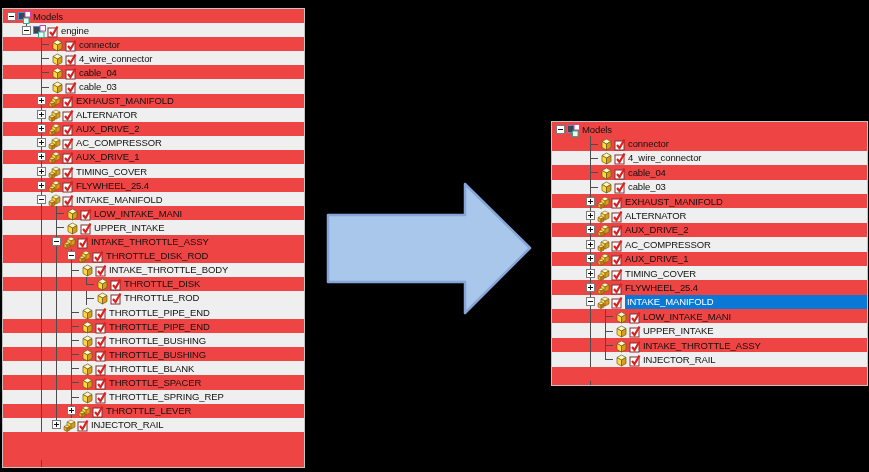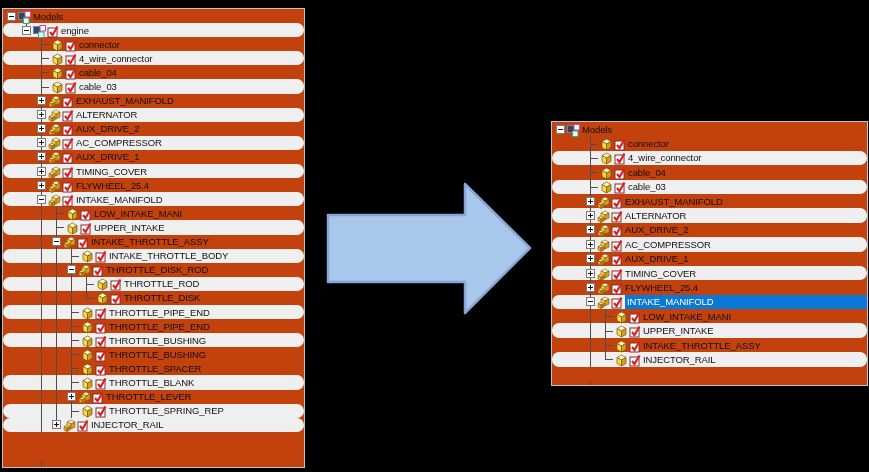--- a/index.html
+++ b/index.html
@@ -1,24 +1,24 @@
 <!DOCTYPE html>
 <html><head>
 <meta charset="utf-8">
 <style>
   html,body{margin:0;padding:0;background:#000;}
   body{position:relative;width:869px;height:472px;overflow:hidden;
        font-family:"Liberation Sans", sans-serif;}
-  .panel{position:absolute;background:#c2410c;border:1px solid #c4c4c4;overflow:hidden;}
+  .panel{position:absolute;background:#ef4444;border:1px solid #c4c4c4;overflow:hidden;}
   #left-panel{left:2px;top:8px;width:301px;height:458px;}
   #right-panel{left:551px;top:121px;width:315px;height:263px;}
   .row{position:relative;display:flex;align-items:center;width:100%;}
   #left-panel .row{height:14.1px;}
   #right-panel .row{height:14.4px;}
-  .row.alt{background:var(--stripe,#efefef);border-radius:7px;}
+  .row.alt{background:var(--stripe,#efefef);}
   .gv{position:absolute;top:0;bottom:0;width:1px;background:#4d4d4d;}
   .gv.half{bottom:50%;}
   .gh{position:absolute;top:50%;height:1px;width:8px;background:#4d4d4d;}
   .exp{position:relative;flex:0 0 9px;height:9px;background:#fff;
        border:1px solid #7a7a7a;box-sizing:border-box;z-index:2;}
   .exp .mh{position:absolute;left:1px;top:3px;width:5px;height:1px;background:#111;}
   .exp .mv{position:absolute;left:3px;top:1px;width:1px;height:5px;background:#111;}
   .ico{flex:0 0 13px;height:13px;margin-left:2px;z-index:2;}
   .cbx{flex:0 0 12px;height:13px;margin-left:1px;z-index:2;}
   .lbl{margin-left:2px;font-size:9.5px;line-height:11px;color:#111;
@@ -332,20 +332,42 @@
     <path d="M1,7.5 L4,6 L7,7.5 L4,9 Z" fill="#ffe08a" stroke="#7a5a10" stroke-width="0.6"></path>
     <path d="M1,7.5 L4,9 L4,12.5 L1,11 Z" fill="#f2a62c" stroke="#7a5a10" stroke-width="0.6"></path>
     <path d="M4,9 L7,7.5 L7,11 L4,12.5 Z" fill="#c87c16" stroke="#7a5a10" stroke-width="0.6"></path>
    </svg></span>
       <span class="cbx"><svg width="12" height="13" viewBox="0 0 12 13">
     <rect x="1" y="3" width="9" height="9" fill="#ffffff" stroke="#7d3030" stroke-width="1"></rect>
     <path d="M3,7 L5.5,10 L10.5,1.5" fill="none" stroke="#dd2020" stroke-width="2.2"></path>
    </svg></span>
       <span class="lbl">INTAKE_THROTTLE_ASSY</span>
     </div>
+    <div class="row">
+      <i class="gv" style="left: 38px;"></i>
+      <i class="gv" style="left: 53px;"></i>
+      <i class="gv" style="left: 68px;"></i>
+      <span style="flex: 0 0 64px;"></span>
+      <span class="exp">
+        <span class="mh"></span>
+      </span>
+      <span class="ico"><svg width="13" height="13" viewBox="0 0 13 13">
+    <path d="M4,3 L8,1 L12,3 L8,5 Z" fill="#fdf6c8" stroke="#7a5a10" stroke-width="0.6"></path>
+    <path d="M4,3 L8,5 L8,10 L4,8 Z" fill="#ffd93e" stroke="#7a5a10" stroke-width="0.6"></path>
+    <path d="M8,5 L12,3 L12,8 L8,10 Z" fill="#d89c1e" stroke="#7a5a10" stroke-width="0.6"></path>
+    <path d="M1,7.5 L4,6 L7,7.5 L4,9 Z" fill="#ffe08a" stroke="#7a5a10" stroke-width="0.6"></path>
+    <path d="M1,7.5 L4,9 L4,12.5 L1,11 Z" fill="#f2a62c" stroke="#7a5a10" stroke-width="0.6"></path>
+    <path d="M4,9 L7,7.5 L7,11 L4,12.5 Z" fill="#c87c16" stroke="#7a5a10" stroke-width="0.6"></path>
+   </svg></span>
+      <span class="cbx"><svg width="12" height="13" viewBox="0 0 12 13">
+    <rect x="1" y="3" width="9" height="9" fill="#ffffff" stroke="#7d3030" stroke-width="1"></rect>
+    <path d="M3,7 L5.5,10 L10.5,1.5" fill="none" stroke="#dd2020" stroke-width="2.2"></path>
+   </svg></span>
+      <span class="lbl">THROTTLE_DISK_ROD</span>
+    </div>
     <div class="row alt">
       <i class="gv" style="left: 38px;"></i>
       <i class="gv" style="left: 53px;"></i>
       <i class="gv" style="left: 68px;"></i>
       <i class="gh" style="left: 68px;"></i>
       <span style="flex: 0 0 76px;"></span>
       <span class="ico"><svg width="13" height="13" viewBox="0 0 13 13">
     <path d="M2,3.5 L6.5,1 L11,3.5 L6.5,6 Z" fill="#fdf6c8" stroke="#6b5a14" stroke-width="0.7"></path>
     <path d="M2,3.5 L6.5,6 L6.5,12 L2,9.5 Z" fill="#ffd93e" stroke="#6b5a14" stroke-width="0.7"></path>
     <path d="M6.5,6 L11,3.5 L11,9.5 L6.5,12 Z" fill="#d89c1e" stroke="#6b5a14" stroke-width="0.7"></path>
@@ -353,74 +375,52 @@
       <span class="cbx"><svg width="12" height="13" viewBox="0 0 12 13">
     <rect x="1" y="3" width="9" height="9" fill="#ffffff" stroke="#7d3030" stroke-width="1"></rect>
     <path d="M3,7 L5.5,10 L10.5,1.5" fill="none" stroke="#dd2020" stroke-width="2.2"></path>
    </svg></span>
       <span class="lbl">INTAKE_THROTTLE_BODY</span>
     </div>
     <div class="row">
       <i class="gv" style="left: 38px;"></i>
       <i class="gv" style="left: 53px;"></i>
       <i class="gv" style="left: 68px;"></i>
-      <span style="flex: 0 0 64px;"></span>
-      <span class="exp">
-        <span class="mh"></span>
-      </span>
-      <span class="ico"><svg width="13" height="13" viewBox="0 0 13 13">
-    <path d="M4,3 L8,1 L12,3 L8,5 Z" fill="#fdf6c8" stroke="#7a5a10" stroke-width="0.6"></path>
-    <path d="M4,3 L8,5 L8,10 L4,8 Z" fill="#ffd93e" stroke="#7a5a10" stroke-width="0.6"></path>
-    <path d="M8,5 L12,3 L12,8 L8,10 Z" fill="#d89c1e" stroke="#7a5a10" stroke-width="0.6"></path>
-    <path d="M1,7.5 L4,6 L7,7.5 L4,9 Z" fill="#ffe08a" stroke="#7a5a10" stroke-width="0.6"></path>
-    <path d="M1,7.5 L4,9 L4,12.5 L1,11 Z" fill="#f2a62c" stroke="#7a5a10" stroke-width="0.6"></path>
-    <path d="M4,9 L7,7.5 L7,11 L4,12.5 Z" fill="#c87c16" stroke="#7a5a10" stroke-width="0.6"></path>
-   </svg></span>
-      <span class="cbx"><svg width="12" height="13" viewBox="0 0 12 13">
-    <rect x="1" y="3" width="9" height="9" fill="#ffffff" stroke="#7d3030" stroke-width="1"></rect>
-    <path d="M3,7 L5.5,10 L10.5,1.5" fill="none" stroke="#dd2020" stroke-width="2.2"></path>
-   </svg></span>
-      <span class="lbl">THROTTLE_DISK_ROD</span>
+      <i class="gv half" style="left: 83px;"></i>
+      <i class="gh" style="left: 83px;"></i>
+      <span style="flex: 0 0 91px;"></span>
+      <span class="ico"><svg width="13" height="13" viewBox="0 0 13 13">
+    <path d="M2,3.5 L6.5,1 L11,3.5 L6.5,6 Z" fill="#fdf6c8" stroke="#6b5a14" stroke-width="0.7"></path>
+    <path d="M2,3.5 L6.5,6 L6.5,12 L2,9.5 Z" fill="#ffd93e" stroke="#6b5a14" stroke-width="0.7"></path>
+    <path d="M6.5,6 L11,3.5 L11,9.5 L6.5,12 Z" fill="#d89c1e" stroke="#6b5a14" stroke-width="0.7"></path>
+   </svg></span>
+      <span class="cbx"><svg width="12" height="13" viewBox="0 0 12 13">
+    <rect x="1" y="3" width="9" height="9" fill="#ffffff" stroke="#7d3030" stroke-width="1"></rect>
+    <path d="M3,7 L5.5,10 L10.5,1.5" fill="none" stroke="#dd2020" stroke-width="2.2"></path>
+   </svg></span>
+      <span class="lbl">THROTTLE_DISK</span>
     </div>
     <div class="row alt">
       <i class="gv" style="left: 38px;"></i>
       <i class="gv" style="left: 53px;"></i>
       <i class="gv" style="left: 68px;"></i>
       <i class="gv" style="left: 83px;"></i>
       <i class="gh" style="left: 83px;"></i>
       <span style="flex: 0 0 91px;"></span>
       <span class="ico"><svg width="13" height="13" viewBox="0 0 13 13">
     <path d="M2,3.5 L6.5,1 L11,3.5 L6.5,6 Z" fill="#fdf6c8" stroke="#6b5a14" stroke-width="0.7"></path>
     <path d="M2,3.5 L6.5,6 L6.5,12 L2,9.5 Z" fill="#ffd93e" stroke="#6b5a14" stroke-width="0.7"></path>
     <path d="M6.5,6 L11,3.5 L11,9.5 L6.5,12 Z" fill="#d89c1e" stroke="#6b5a14" stroke-width="0.7"></path>
    </svg></span>
       <span class="cbx"><svg width="12" height="13" viewBox="0 0 12 13">
     <rect x="1" y="3" width="9" height="9" fill="#ffffff" stroke="#7d3030" stroke-width="1"></rect>
     <path d="M3,7 L5.5,10 L10.5,1.5" fill="none" stroke="#dd2020" stroke-width="2.2"></path>
    </svg></span>
       <span class="lbl">THROTTLE_ROD</span>
     </div>
-    <div class="row">
-      <i class="gv" style="left: 38px;"></i>
-      <i class="gv" style="left: 53px;"></i>
-      <i class="gv" style="left: 68px;"></i>
-      <i class="gv half" style="left: 83px;"></i>
-      <i class="gh" style="left: 83px;"></i>
-      <span style="flex: 0 0 91px;"></span>
-      <span class="ico"><svg width="13" height="13" viewBox="0 0 13 13">
-    <path d="M2,3.5 L6.5,1 L11,3.5 L6.5,6 Z" fill="#fdf6c8" stroke="#6b5a14" stroke-width="0.7"></path>
-    <path d="M2,3.5 L6.5,6 L6.5,12 L2,9.5 Z" fill="#ffd93e" stroke="#6b5a14" stroke-width="0.7"></path>
-    <path d="M6.5,6 L11,3.5 L11,9.5 L6.5,12 Z" fill="#d89c1e" stroke="#6b5a14" stroke-width="0.7"></path>
-   </svg></span>
-      <span class="cbx"><svg width="12" height="13" viewBox="0 0 12 13">
-    <rect x="1" y="3" width="9" height="9" fill="#ffffff" stroke="#7d3030" stroke-width="1"></rect>
-    <path d="M3,7 L5.5,10 L10.5,1.5" fill="none" stroke="#dd2020" stroke-width="2.2"></path>
-   </svg></span>
-      <span class="lbl">THROTTLE_DISK</span>
-    </div>
     <div class="row alt">
       <i class="gv" style="left: 38px;"></i>
       <i class="gv" style="left: 53px;"></i>
       <i class="gv" style="left: 68px;"></i>
       <i class="gh" style="left: 68px;"></i>
       <span style="flex: 0 0 76px;"></span>
       <span class="ico"><svg width="13" height="13" viewBox="0 0 13 13">
     <path d="M2,3.5 L6.5,1 L11,3.5 L6.5,6 Z" fill="#fdf6c8" stroke="#6b5a14" stroke-width="0.7"></path>
     <path d="M2,3.5 L6.5,6 L6.5,12 L2,9.5 Z" fill="#ffd93e" stroke="#6b5a14" stroke-width="0.7"></path>
     <path d="M6.5,6 L11,3.5 L11,9.5 L6.5,12 Z" fill="#d89c1e" stroke="#6b5a14" stroke-width="0.7"></path>
@@ -475,93 +475,93 @@
     <path d="M2,3.5 L6.5,1 L11,3.5 L6.5,6 Z" fill="#fdf6c8" stroke="#6b5a14" stroke-width="0.7"></path>
     <path d="M2,3.5 L6.5,6 L6.5,12 L2,9.5 Z" fill="#ffd93e" stroke="#6b5a14" stroke-width="0.7"></path>
     <path d="M6.5,6 L11,3.5 L11,9.5 L6.5,12 Z" fill="#d89c1e" stroke="#6b5a14" stroke-width="0.7"></path>
    </svg></span>
       <span class="cbx"><svg width="12" height="13" viewBox="0 0 12 13">
     <rect x="1" y="3" width="9" height="9" fill="#ffffff" stroke="#7d3030" stroke-width="1"></rect>
     <path d="M3,7 L5.5,10 L10.5,1.5" fill="none" stroke="#dd2020" stroke-width="2.2"></path>
    </svg></span>
       <span class="lbl">THROTTLE_BUSHING</span>
     </div>
-    <div class="row">
+    <div class="row alt">
       <i class="gv" style="left: 38px;"></i>
       <i class="gv" style="left: 53px;"></i>
       <i class="gv" style="left: 68px;"></i>
       <i class="gh" style="left: 68px;"></i>
       <span style="flex: 0 0 76px;"></span>
       <span class="ico"><svg width="13" height="13" viewBox="0 0 13 13">
     <path d="M2,3.5 L6.5,1 L11,3.5 L6.5,6 Z" fill="#fdf6c8" stroke="#6b5a14" stroke-width="0.7"></path>
     <path d="M2,3.5 L6.5,6 L6.5,12 L2,9.5 Z" fill="#ffd93e" stroke="#6b5a14" stroke-width="0.7"></path>
     <path d="M6.5,6 L11,3.5 L11,9.5 L6.5,12 Z" fill="#d89c1e" stroke="#6b5a14" stroke-width="0.7"></path>
    </svg></span>
       <span class="cbx"><svg width="12" height="13" viewBox="0 0 12 13">
     <rect x="1" y="3" width="9" height="9" fill="#ffffff" stroke="#7d3030" stroke-width="1"></rect>
     <path d="M3,7 L5.5,10 L10.5,1.5" fill="none" stroke="#dd2020" stroke-width="2.2"></path>
    </svg></span>
-      <span class="lbl">THROTTLE_SPACER</span>
-    </div>
-    <div class="row alt">
+      <span class="lbl">THROTTLE_BLANK</span>
+    </div>
+    <div class="row">
       <i class="gv" style="left: 38px;"></i>
       <i class="gv" style="left: 53px;"></i>
       <i class="gv" style="left: 68px;"></i>
       <i class="gh" style="left: 68px;"></i>
       <span style="flex: 0 0 76px;"></span>
       <span class="ico"><svg width="13" height="13" viewBox="0 0 13 13">
     <path d="M2,3.5 L6.5,1 L11,3.5 L6.5,6 Z" fill="#fdf6c8" stroke="#6b5a14" stroke-width="0.7"></path>
     <path d="M2,3.5 L6.5,6 L6.5,12 L2,9.5 Z" fill="#ffd93e" stroke="#6b5a14" stroke-width="0.7"></path>
     <path d="M6.5,6 L11,3.5 L11,9.5 L6.5,12 Z" fill="#d89c1e" stroke="#6b5a14" stroke-width="0.7"></path>
    </svg></span>
       <span class="cbx"><svg width="12" height="13" viewBox="0 0 12 13">
     <rect x="1" y="3" width="9" height="9" fill="#ffffff" stroke="#7d3030" stroke-width="1"></rect>
     <path d="M3,7 L5.5,10 L10.5,1.5" fill="none" stroke="#dd2020" stroke-width="2.2"></path>
    </svg></span>
-      <span class="lbl">THROTTLE_BLANK</span>
-    </div>
-    <div class="row">
-      <i class="gv" style="left: 38px;"></i>
-      <i class="gv" style="left: 53px;"></i>
-      <i class="gv" style="left: 68px;"></i>
-      <span style="flex: 0 0 64px;"></span>
-      <span class="exp">
-        <span class="mh"></span>
-        <span class="mv"></span>
-      </span>
-      <span class="ico"><svg width="13" height="13" viewBox="0 0 13 13">
-    <path d="M4,3 L8,1 L12,3 L8,5 Z" fill="#fdf6c8" stroke="#7a5a10" stroke-width="0.6"></path>
-    <path d="M4,3 L8,5 L8,10 L4,8 Z" fill="#ffd93e" stroke="#7a5a10" stroke-width="0.6"></path>
-    <path d="M8,5 L12,3 L12,8 L8,10 Z" fill="#d89c1e" stroke="#7a5a10" stroke-width="0.6"></path>
-    <path d="M1,7.5 L4,6 L7,7.5 L4,9 Z" fill="#ffe08a" stroke="#7a5a10" stroke-width="0.6"></path>
-    <path d="M1,7.5 L4,9 L4,12.5 L1,11 Z" fill="#f2a62c" stroke="#7a5a10" stroke-width="0.6"></path>
-    <path d="M4,9 L7,7.5 L7,11 L4,12.5 Z" fill="#c87c16" stroke="#7a5a10" stroke-width="0.6"></path>
-   </svg></span>
-      <span class="cbx"><svg width="12" height="13" viewBox="0 0 12 13">
-    <rect x="1" y="3" width="9" height="9" fill="#ffffff" stroke="#7d3030" stroke-width="1"></rect>
-    <path d="M3,7 L5.5,10 L10.5,1.5" fill="none" stroke="#dd2020" stroke-width="2.2"></path>
-   </svg></span>
-      <span class="lbl">THROTTLE_LEVER</span>
+      <span class="lbl">THROTTLE_SPACER</span>
     </div>
     <div class="row alt">
       <i class="gv" style="left: 38px;"></i>
       <i class="gv" style="left: 53px;"></i>
       <i class="gv" style="left: 68px;"></i>
       <i class="gh" style="left: 68px;"></i>
       <span style="flex: 0 0 76px;"></span>
       <span class="ico"><svg width="13" height="13" viewBox="0 0 13 13">
     <path d="M2,3.5 L6.5,1 L11,3.5 L6.5,6 Z" fill="#fdf6c8" stroke="#6b5a14" stroke-width="0.7"></path>
     <path d="M2,3.5 L6.5,6 L6.5,12 L2,9.5 Z" fill="#ffd93e" stroke="#6b5a14" stroke-width="0.7"></path>
     <path d="M6.5,6 L11,3.5 L11,9.5 L6.5,12 Z" fill="#d89c1e" stroke="#6b5a14" stroke-width="0.7"></path>
    </svg></span>
       <span class="cbx"><svg width="12" height="13" viewBox="0 0 12 13">
     <rect x="1" y="3" width="9" height="9" fill="#ffffff" stroke="#7d3030" stroke-width="1"></rect>
     <path d="M3,7 L5.5,10 L10.5,1.5" fill="none" stroke="#dd2020" stroke-width="2.2"></path>
    </svg></span>
       <span class="lbl">THROTTLE_SPRING_REP</span>
+    </div>
+    <div class="row">
+      <i class="gv" style="left: 38px;"></i>
+      <i class="gv" style="left: 53px;"></i>
+      <i class="gv" style="left: 68px;"></i>
+      <span style="flex: 0 0 64px;"></span>
+      <span class="exp">
+        <span class="mh"></span>
+        <span class="mv"></span>
+      </span>
+      <span class="ico"><svg width="13" height="13" viewBox="0 0 13 13">
+    <path d="M4,3 L8,1 L12,3 L8,5 Z" fill="#fdf6c8" stroke="#7a5a10" stroke-width="0.6"></path>
+    <path d="M4,3 L8,5 L8,10 L4,8 Z" fill="#ffd93e" stroke="#7a5a10" stroke-width="0.6"></path>
+    <path d="M8,5 L12,3 L12,8 L8,10 Z" fill="#d89c1e" stroke="#7a5a10" stroke-width="0.6"></path>
+    <path d="M1,7.5 L4,6 L7,7.5 L4,9 Z" fill="#ffe08a" stroke="#7a5a10" stroke-width="0.6"></path>
+    <path d="M1,7.5 L4,9 L4,12.5 L1,11 Z" fill="#f2a62c" stroke="#7a5a10" stroke-width="0.6"></path>
+    <path d="M4,9 L7,7.5 L7,11 L4,12.5 Z" fill="#c87c16" stroke="#7a5a10" stroke-width="0.6"></path>
+   </svg></span>
+      <span class="cbx"><svg width="12" height="13" viewBox="0 0 12 13">
+    <rect x="1" y="3" width="9" height="9" fill="#ffffff" stroke="#7d3030" stroke-width="1"></rect>
+    <path d="M3,7 L5.5,10 L10.5,1.5" fill="none" stroke="#dd2020" stroke-width="2.2"></path>
+   </svg></span>
+      <span class="lbl">THROTTLE_LEVER</span>
     </div>
     <div class="row alt">
       <i class="gv" style="left: 38px;"></i>
       <i class="gv half" style="left: 53px;"></i>
       <span style="flex: 0 0 49px;"></span>
       <span class="exp">
         <span class="mh"></span>
         <span class="mv"></span>
       </span>
       <span class="ico"><svg width="13" height="13" viewBox="0 0 13 13">

